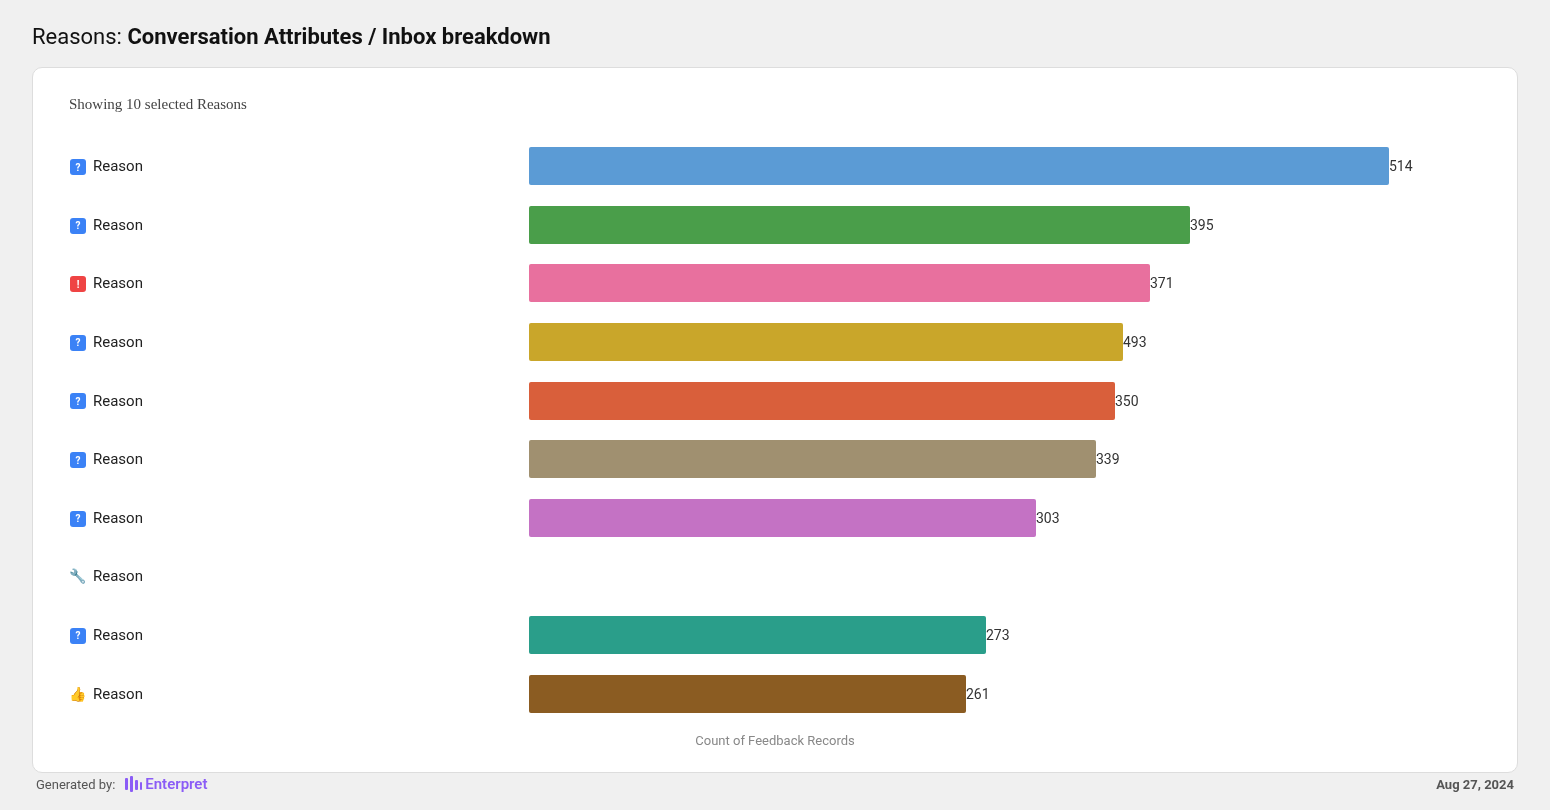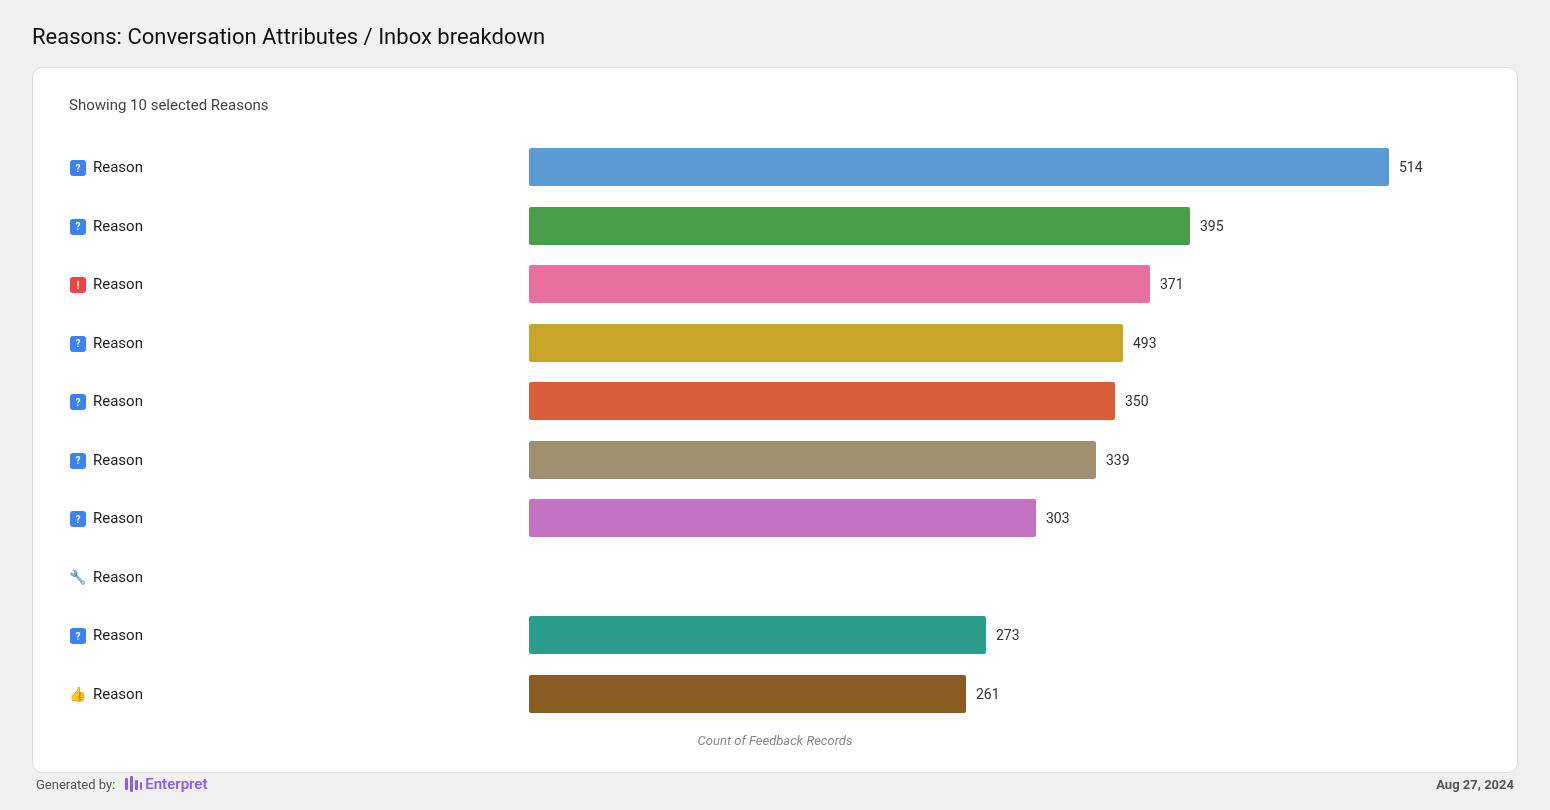--- a/index.html
+++ b/index.html
@@ -12,35 +12,36 @@
       flex-direction: column;
       padding: 24px 32px 16px 32px;
     }
     .page-title {
       font-size: 22px;
       font-weight: 400;
       color: #111;
       margin-bottom: 18px;
     }
     .page-title strong {
-      font-weight: 400;
+      font-weight: 700;
     }
     .chart-container {
       background: #fff;
       border-radius: 10px;
       border: 1px solid #ddd;
       flex: 1;
       padding: 28px 36px 20px 36px;
       display: flex;
       flex-direction: column;
     }
     .subtitle {
       font-size: 15px;
       color: #444;
       margin-bottom: 24px;
+      font-family: Liberation Serif, serif;
     }
     .chart-area {
       flex: 1;
       display: flex;
       flex-direction: column;
       justify-content: space-around;
     }
     .bar-row {
       display: flex;
       align-items: center;
@@ -60,38 +61,36 @@
     .bar-icon {
       font-size: 14px;
       width: 18px;
       text-align: center;
       flex-shrink: 0;
     }
     .bar-track {
       flex: 1;
       display: flex;
       align-items: center;
-      gap: 10px;
     }
     .bar-fill {
       height: 38px;
       border-radius: 2px;
     }
     .bar-value {
       font-size: 14px;
       color: #333;
       white-space: nowrap;
     }
     .x-axis-label {
       text-align: center;
       font-size: 13px;
       color: #888;
       margin-top: 10px;
       padding-bottom: 4px;
-      font-style: italic;
     }
     .footer {
       display: flex;
       align-items: center;
       justify-content: space-between;
       margin-top: 1px;
       padding: 0 4px;
     }
     .footer-brand {
       display: flex;

